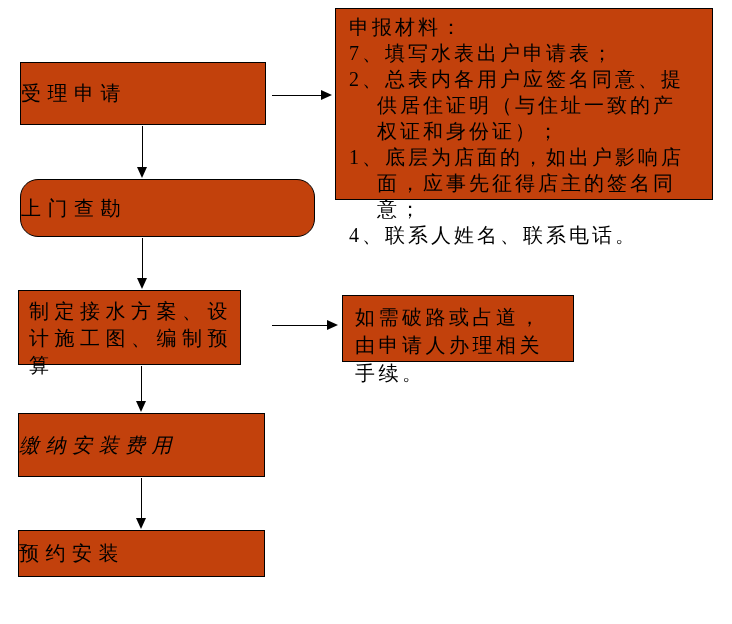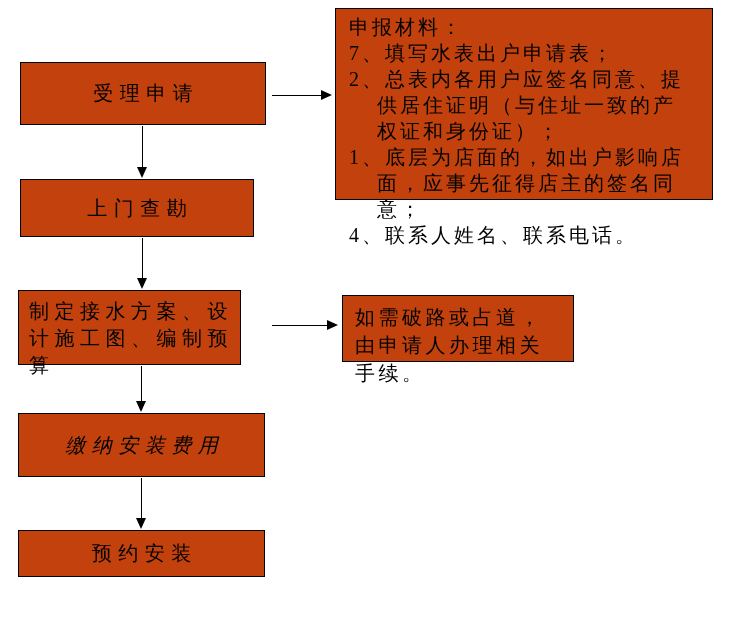--- a/index.html
+++ b/index.html
@@ -20,21 +20,21 @@
     position: absolute;
     border: 1.4px solid #000000;
     background: #c2410c;
     box-sizing: border-box;
     font-size: 20px;
     line-height: 1.55;
   }
   .box.center {
     display: flex;
     align-items: center;
-    justify-content: center;
+    justify-content: flex-start;
     text-align: center;
     letter-spacing: 6.5px;
   }
   .box.center span { margin-right: -6.5px; }
   .box.plan {
     letter-spacing: 5.5px;
     padding: 7px 4px 4px 10px;
     line-height: 27px;
   }
   .box.materials {
@@ -78,21 +78,21 @@
 </style>
 </head>
 <body>
 
 <div class="canvas">
 
   <div class="box center" style="left:20px; top:62px; width:246px; height:63px;">
     <span>受理申请</span>
   </div>
 
-  <div class="box center" style="left:20px; top:179px; width:234px; height:58px;">
+  <div class="box center" style="left:20px; top:179px; width:295px; height:58px;border-radius:18px;">
     <span>上门查勘</span>
   </div>
 
   <div class="box plan" style="left:18px; top:290px; width:223px; height:75px;">
     <span>制定接水方案、设计施工图、编制预算</span>
   </div>
 
   <div class="box center" style="left:18px; top:413px; width:247px; height:64px;font-style:italic;">
     <span>缴纳安装费用</span>
   </div>

